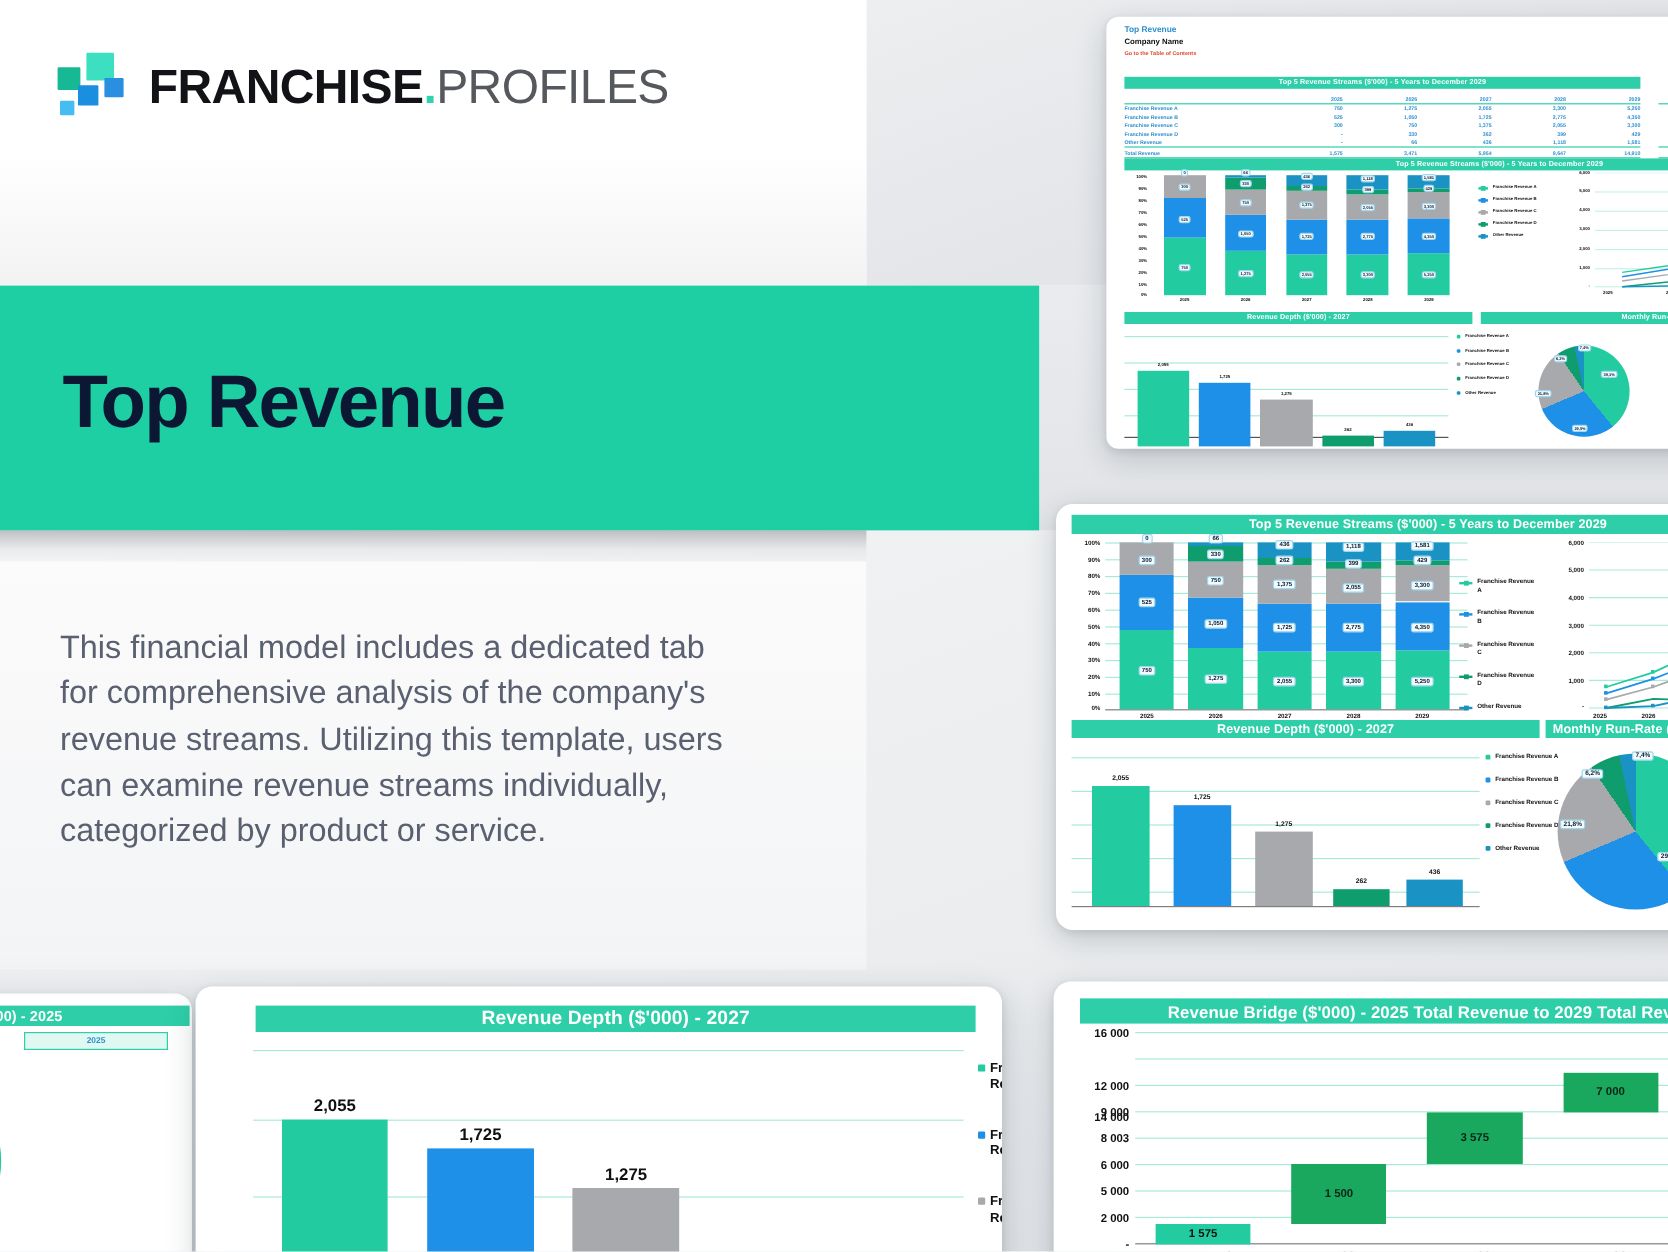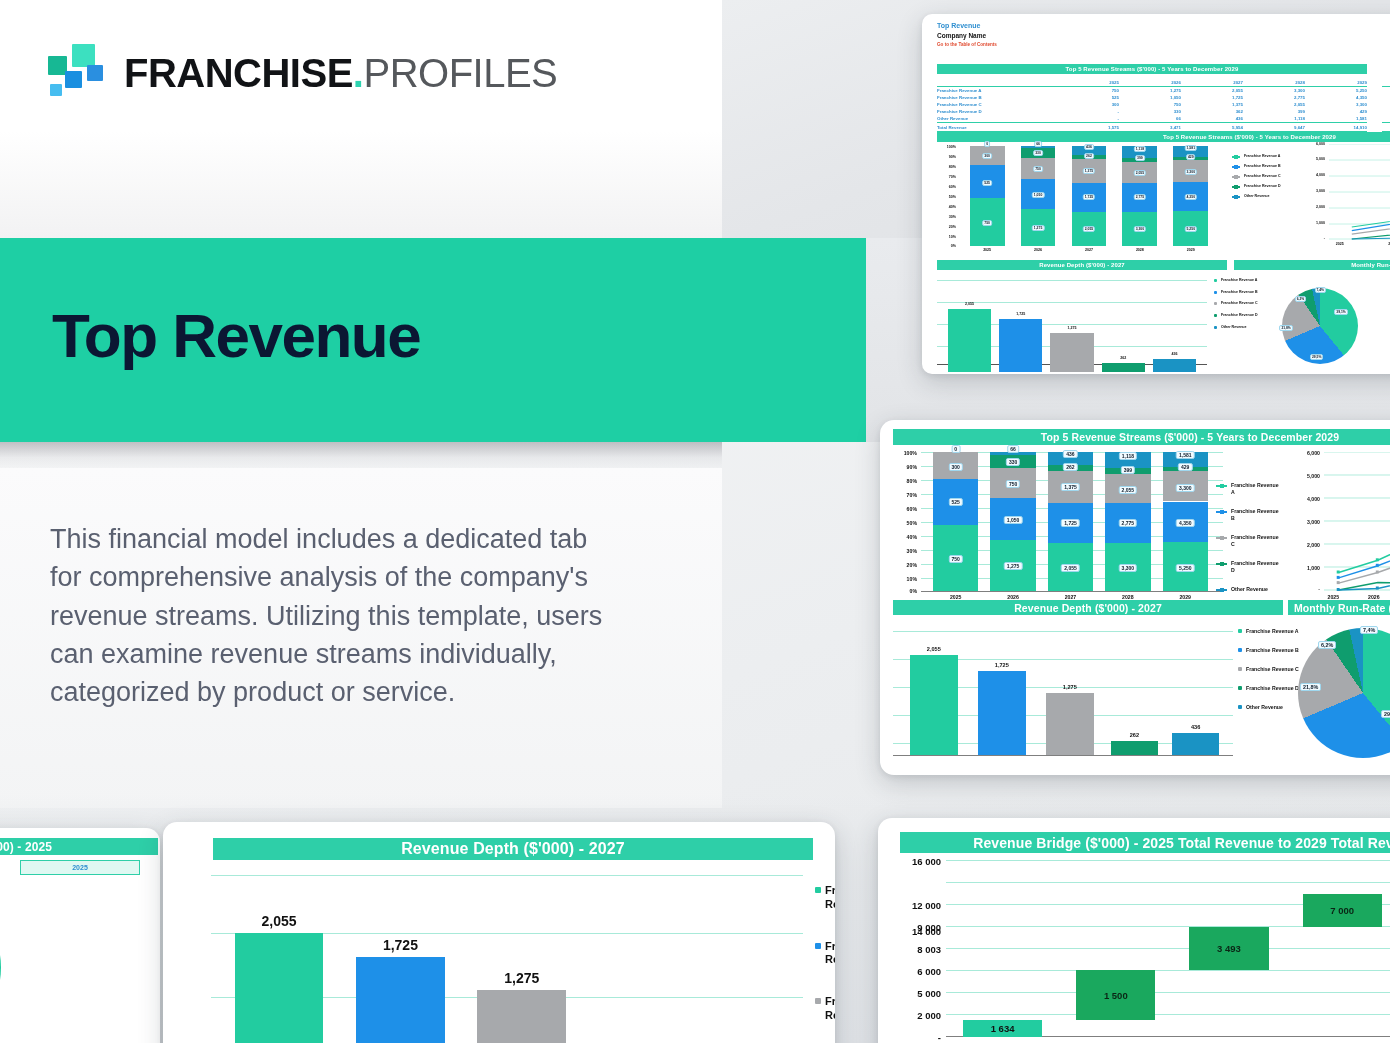--- a/index.html
+++ b/index.html
@@ -733,27 +733,27 @@
         <div class="gl" style="top:22px;"></div>
       <div class="gl" style="top:44px;"></div>
         <div class="gl" style="top:66px;"></div>
       <div class="gl" style="top:88px;"></div>
         <div class="gl" style="top:110px;"></div>
       <div class="gl" style="top:132px;"></div>
         <div class="gl" style="top:154px;"></div>
       <div style="position:absolute;left:0;right:0;top:176px;height:1px;background:#7f7f7f;"></div>
 
       <div style="position:absolute;left:3%;width:14%;bottom:1px;height:17.5px;background:#22cca0;">
-        <span style="position:absolute;left:50%;top:50%;transform:translate(-50%,-50%);font-size:9.5px;font-weight:700;color:#111;white-space:nowrap;">1 634</span>
+        <span style="position:absolute;left:50%;top:50%;transform:translate(-50%,-50%);font-size:9.5px;font-weight:700;color:#111;white-space:nowrap;">1 575</span>
       </div>
       <div style="position:absolute;left:23%;width:14%;bottom:18.5px;height:50px;background:#1aa85e;">
         <span style="position:absolute;left:50%;top:50%;transform:translate(-50%,-50%);font-size:9.5px;font-weight:700;color:#0a2515;white-space:nowrap;">1 500</span>
       </div>
       <div style="position:absolute;left:43%;width:14%;bottom:68.5px;height:42.5px;background:#1aa85e;">
-        <span style="position:absolute;left:50%;top:50%;transform:translate(-50%,-50%);font-size:9.5px;font-weight:700;color:#0a2515;white-space:nowrap;">3 493</span>
+        <span style="position:absolute;left:50%;top:50%;transform:translate(-50%,-50%);font-size:9.5px;font-weight:700;color:#0a2515;white-space:nowrap;">3 575</span>
       </div>
       <div style="position:absolute;left:63%;width:14%;bottom:111px;height:33.5px;background:#1aa85e;">
         <span style="position:absolute;left:50%;top:50%;transform:translate(-50%,-50%);font-size:9.5px;font-weight:700;color:#0a2515;white-space:nowrap;">7 000</span>
       </div>
 
     </div>
     <div style="position:absolute;left:46px;top:182px;right:0;height:14px;font-size:9.5px;color:#111;font-weight:700;">
       <span style="position:absolute;left:3%;width:14%;text-align:center;">2025 Total Revenue</span>
       <span style="position:absolute;left:23%;width:14%;text-align:center;">Franchise Revenue A</span>
       <span style="position:absolute;left:43%;width:14%;text-align:center;">Franchise Revenue B</span>

